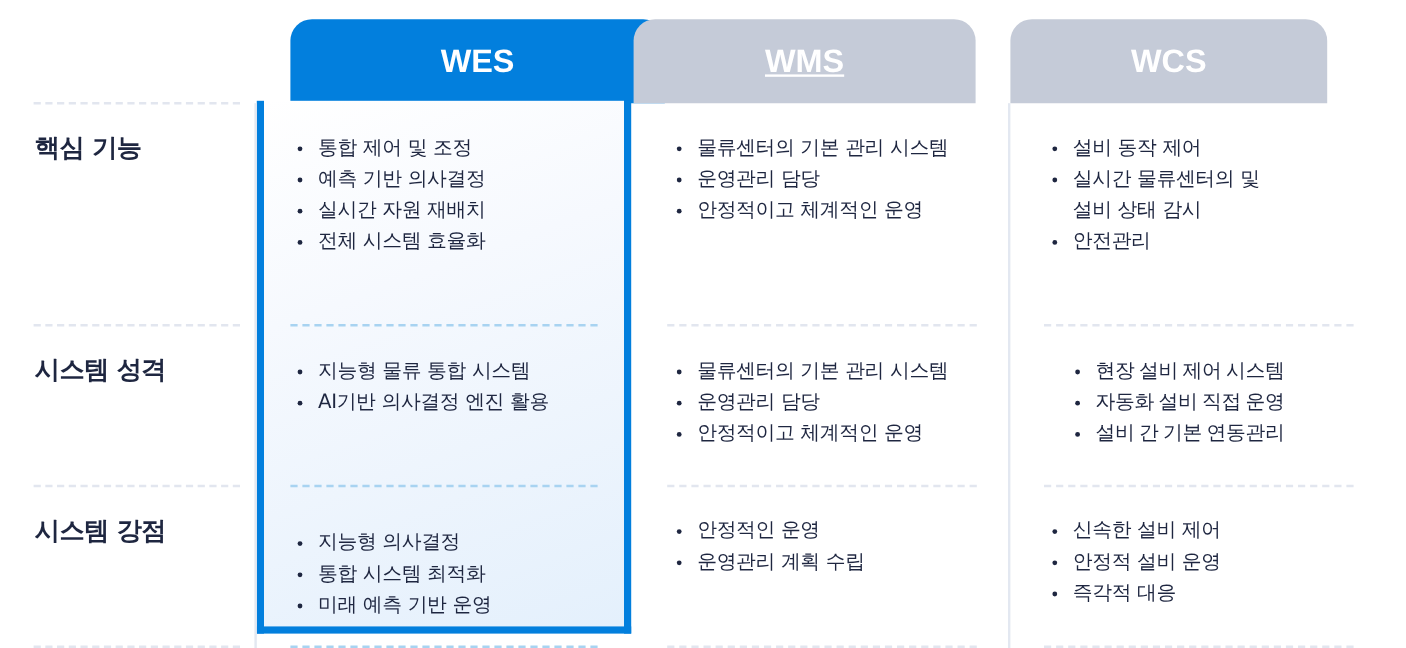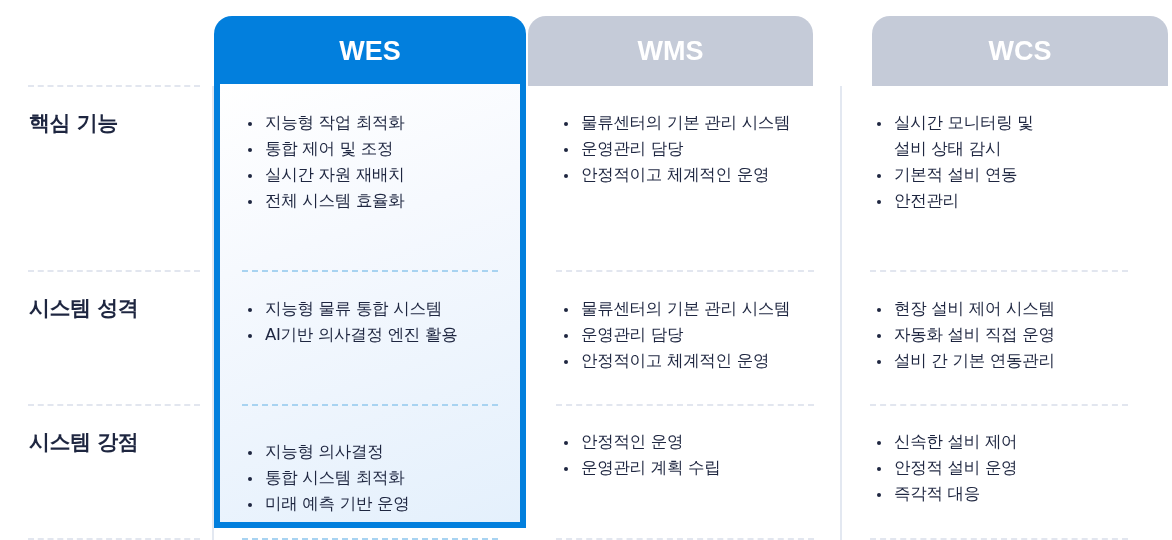--- a/index.html
+++ b/index.html
@@ -6,21 +6,21 @@
     html, body { width: 1172px; height: 540px; overflow: hidden; background: #ffffff; }
     body { position: relative; font-family: "DejaVu Sans", "Liberation Sans", sans-serif; color: #1e2640; }
 
     .header {
       position: absolute; top: 16px; height: 70px;
       display: flex; align-items: center; justify-content: center;
       font-family: "Liberation Sans", "DejaVu Sans", sans-serif;
       font-weight: 700; font-size: 27px; color: #ffffff;
       border-radius: 18px 18px 0 0;
     }
-    .header.active { background: #027fdd; }
+    .header.active { background: #027fdd; margin-left: 28px; }
     .header.inactive { background: #c5cbd8; }
 
     .wes-box {
       position: absolute; left: 214px; top: 84px; width: 312px; height: 444px;
       border: 6px solid #027fdd; border-top: none;
       background: linear-gradient(160deg, #ffffff 0%, #f6f9fe 35%, #e4f0fc 100%);
     }
 
     .vline { position: absolute; width: 2px; background: #e3e8f1; }
 
@@ -42,24 +42,24 @@
       content: ""; position: absolute; left: 3px; top: 12px;
       width: 4px; height: 4px; border-radius: 50%; background: #1e2640;
     }
   </style>
 </head>
 <body>
 
 <div class="header active" style="left:214px; width:312px;">
   <span>WES</span>
 </div>
-<div class="header inactive" style="left:528px; width:285px;">
+<div class="header inactive" style="left:528px; width:285px;text-decoration:underline;">
   <span>WMS</span>
 </div>
-<div class="header inactive" style="left:842px; width:296px;margin-left:30px;">
+<div class="header inactive" style="left:842px; width:264px;">
   <span>WCS</span>
 </div>
 
 <div class="wes-box"></div>
 
 <div class="vline" style="left:212px; top:86px; height:454px;"></div>
 <div class="vline" style="left:840px; top:86px; height:454px;"></div>
 
 <div class="sep" style="left:28px; width:172px; top:85px;"></div>
 <div class="sep" style="left:28px; width:172px; top:270px;"></div>
@@ -76,47 +76,47 @@
 
 <div class="sep" style="left:870px; width:258px; top:270px;"></div>
 <div class="sep" style="left:870px; width:258px; top:404px;"></div>
 <div class="sep" style="left:870px; width:258px; top:538px;"></div>
 
 <div class="row-label" style="top:109px;">핵심 기능</div>
 <div class="row-label" style="top:294px;">시스템 성격</div>
 <div class="row-label" style="top:428px;">시스템 강점</div>
 
 <ul class="items" style="left:245px; top:110px;">
-  <li>지능형 작업 최적화</li>
   <li>통합 제어 및 조정</li>
+  <li>예측 기반 의사결정</li>
   <li>실시간 자원 재배치</li>
   <li>전체 시스템 효율화</li>
 </ul>
 <ul class="items" style="left:561px; top:110px;">
   <li>물류센터의 기본 관리 시스템</li>
   <li>운영관리 담당</li>
   <li>안정적이고 체계적인 운영</li>
 </ul>
 <ul class="items" style="left:874px; top:110px;">
-  <li>실시간 모니터링 및</li>
+  <li>설비 동작 제어</li>
+  <li>실시간 물류센터의 및</li>
   <li class="cont">설비 상태 감시</li>
-  <li>기본적 설비 연동</li>
   <li>안전관리</li>
 </ul>
 
 <ul class="items" style="left:245px; top:296px;">
   <li>지능형 물류 통합 시스템</li>
   <li>AI기반 의사결정 엔진 활용</li>
 </ul>
 <ul class="items" style="left:561px; top:296px;">
   <li>물류센터의 기본 관리 시스템</li>
   <li>운영관리 담당</li>
   <li>안정적이고 체계적인 운영</li>
 </ul>
-<ul class="items" style="left:874px; top:296px;">
+<ul class="items" style="left:893px; top:296px;font-family:Liberation Serif, serif;">
   <li>현장 설비 제어 시스템</li>
   <li>자동화 설비 직접 운영</li>
   <li>설비 간 기본 연동관리</li>
 </ul>
 
 <ul class="items" style="left:245px; top:439px;">
   <li>지능형 의사결정</li>
   <li>통합 시스템 최적화</li>
   <li>미래 예측 기반 운영</li>
 </ul>

